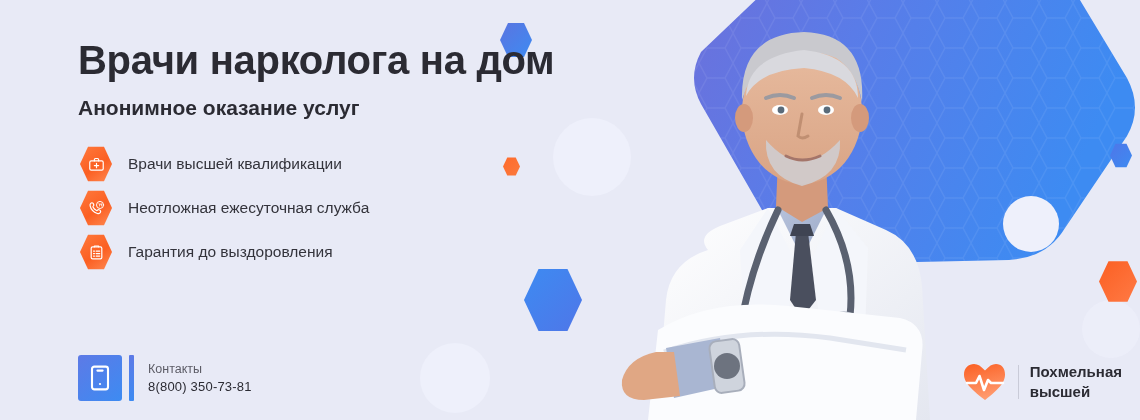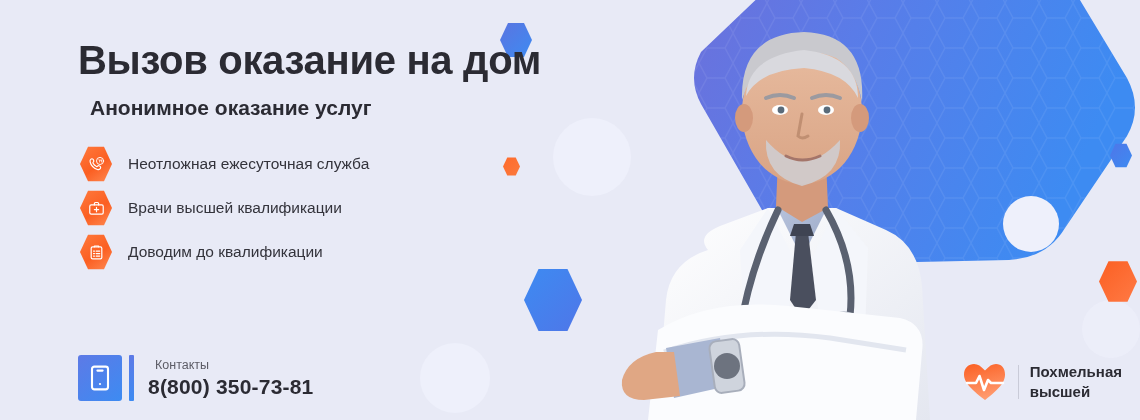--- a/index.html
+++ b/index.html
@@ -61,21 +61,21 @@
   
   .content { position: absolute; left: 78px; top: 0; width: 560px; height: 420px; }
 
   .headline {
     position: absolute; top: 38px; left: 0;
     font-size: 40px; font-weight: bold;
     color: #2b2b33; letter-spacing: -0.3px;
     white-space: nowrap;
   }
   .subhead {
-    position: absolute; top: 96px; left: 12px;
+    position: absolute; top: 96px; left: 0;
     font-size: 21px; font-weight: bold;
     color: #2b2b33; white-space: nowrap;
   }
 
   .features { position: absolute; top: 142px; left: 2px; }
   .feature-row {
     display: flex; align-items: center;
     height: 44px; margin-bottom: 0px;
   }
   .feat-icon {
@@ -100,22 +100,22 @@
     width: 44px; height: 46px; border-radius: 3px;
     background: linear-gradient(140deg,#5d7ae6 0%,#3d8bf2 100%);
     display: flex; align-items: center; justify-content: center;
   }
   .tile-divider {
     width: 5px; height: 46px; margin-left: 7px; margin-right: 14px;
     background: linear-gradient(180deg,#5d7ae6 0%,#3d8bf2 100%);
     border-radius: 1px;
   }
   .contact-text { display: flex; flex-direction: column; justify-content: center; }
-  .contact-label { font-size: 12.5px; color: #5c5c66; margin-bottom: 3px; margin-left: 7px; }
-  .contact-phone { font-size: 21px; font-weight: bold; color: #2b2b33; letter-spacing: .2px; }
+  .contact-label { font-size: 12.5px; color: #5c5c66; margin-bottom: 3px; }
+  .contact-phone { font-size: 13px; font-weight: normal; color: #2b2b33; letter-spacing: .2px; }
 
   
   .logo {
     position: absolute; right: 18px; top: 362px;
     display: flex; align-items: center;
   }
   .logo-mark { width: 44px; height: 40px; margin-right: 11px; }
   .logo-sep { width: 1px; height: 34px; background: #c9cbd8; margin-right: 11px; }
   .logo-text { font-size: 15px; line-height: 1.32; color: #2b2b33; font-weight: bold; }
 </style>
@@ -217,58 +217,58 @@
 
     <path d="M66 348 L120 338 L128 386 L74 398 Z" fill="#a9b6d2"></path>
     <path d="M56 352 Q28 358 22 380 Q20 400 44 400 L80 396 L74 352 Z" fill="#e0a784"></path>
 
     <rect x="112" y="340" width="30" height="52" rx="7" fill="#cfd4dd" stroke="#a8aebb" stroke-width="2" transform="rotate(-8 127 366)"></rect>
     <circle cx="127" cy="366" r="13" fill="#6d737f"></circle>
   </svg>
 
   <div class="content">
 
-    <div class="headline">Вызов оказание на дом</div>
+    <div class="headline">Врачи нарколога на дом</div>
 
     <div class="subhead">Анонимное оказание услуг</div>
 
     <div class="features">
+
+      <div class="feature-row">
+        <span class="feat-icon">
+          <svg width="17" height="17" viewBox="0 0 24 24" fill="none" stroke="#ffffff" stroke-width="1.7" stroke-linecap="round" stroke-linejoin="round">
+            <rect x="2.5" y="7" width="19" height="13" rx="2"></rect>
+            <path d="M9 7V5a1.5 1.5 0 0 1 1.5-1.5h3A1.5 1.5 0 0 1 15 5v2"></path>
+            <path d="M12 10.5v6M9 13.5h6"></path>
+          </svg>
+        </span>
+        <span class="feat-label">Врачи высшей квалификации</span>
+      </div>
 
       <div class="feature-row">
         <span class="feat-icon">
           <svg width="17" height="17" viewBox="0 0 24 24" fill="none" stroke="#ffffff" stroke-width="1.7" stroke-linecap="round" stroke-linejoin="round">
             <path d="M4.5 4.2c2.4-1.1 3.1 1.1 3.6 2.3.3.8.1 1.3-.5 1.8-.8.6-.9 1.1-.4 2 1 1.9 2.4 3.3 4.3 4.3.9.5 1.4.4 2-.4.5-.6 1-.8 1.8-.5 1.2.5 3.4 1.2 2.3 3.6-.7 1.6-2.6 2.3-4.4 1.7C8 17.2 4 12.9 3 8.4c-.4-1.8.1-3.5 1.5-4.2z"></path>
             <circle cx="17" cy="7" r="5" fill="#fb5f22" stroke="#ffffff" stroke-width="1.4"></circle>
             <path d="M15.2 5.4h1.1v3.2M18 5.4v1.6h1.3V5.4m0 1.6v1.6" stroke-width="1"></path>
           </svg>
         </span>
         <span class="feat-label">Неотложная ежесуточная служба</span>
       </div>
 
-      <div class="feature-row">
-        <span class="feat-icon">
-          <svg width="17" height="17" viewBox="0 0 24 24" fill="none" stroke="#ffffff" stroke-width="1.7" stroke-linecap="round" stroke-linejoin="round">
-            <rect x="2.5" y="7" width="19" height="13" rx="2"></rect>
-            <path d="M9 7V5a1.5 1.5 0 0 1 1.5-1.5h3A1.5 1.5 0 0 1 15 5v2"></path>
-            <path d="M12 10.5v6M9 13.5h6"></path>
-          </svg>
-        </span>
-        <span class="feat-label">Врачи высшей квалификации</span>
-      </div>
-
 
       <div class="feature-row">
         <span class="feat-icon">
           <svg width="17" height="17" viewBox="0 0 24 24" fill="none" stroke="#ffffff" stroke-width="1.7" stroke-linecap="round" stroke-linejoin="round">
             <rect x="4.5" y="4" width="15" height="17" rx="2"></rect>
             <path d="M9 4V2.8h6V4"></path>
             <path d="M7.8 10h1.4M7.8 13.5h1.4M7.8 17h1.4M11.5 10h5M11.5 13.5h5M11.5 17h5"></path>
           </svg>
         </span>
-        <span class="feat-label">Доводим до квалификации</span>
+        <span class="feat-label">Гарантия до выздоровления</span>
       </div>
 
     </div>
 
     <div class="contacts">
       <span class="phone-tile">
         <svg width="20" height="26" viewBox="0 0 20 26" fill="none" stroke="#ffffff" stroke-width="2.1" stroke-linecap="round" stroke-linejoin="round">
           <rect x="2" y="1.6" width="16" height="22.8" rx="2.4"></rect>
           <path d="M7.4 5.6h5.2"></path>
           <circle cx="10" cy="19" r="1.1" fill="#ffffff" stroke="none"></circle>

